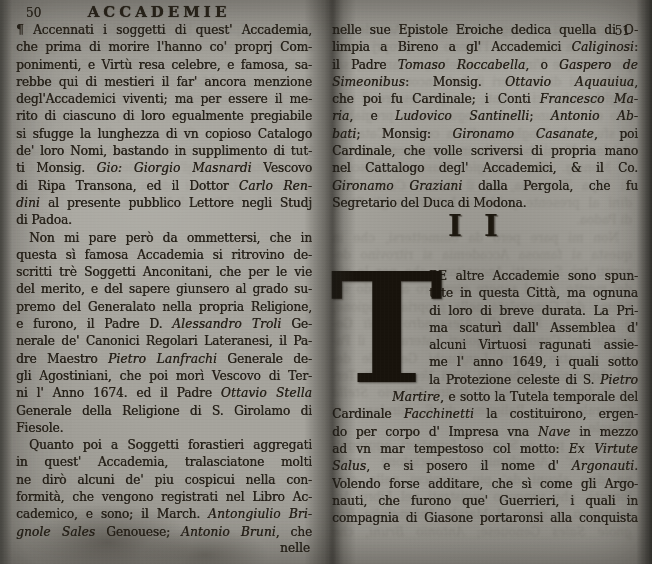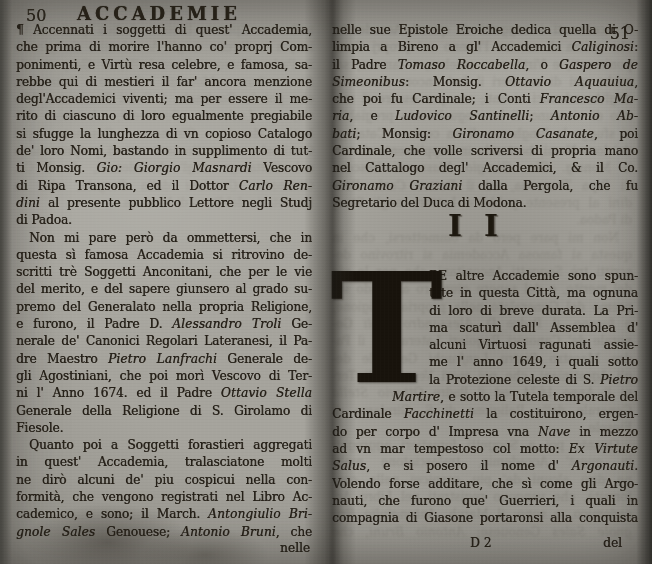--- a/index.html
+++ b/index.html
@@ -25,23 +25,23 @@
   .edge-right{position:absolute;right:0;top:0;width:16px;height:100%;
     background:linear-gradient(270deg,#2f2e2a,rgba(47,46,42,0));}
   .gutter{position:absolute;left:304px;top:0;width:52px;height:100%;
     background:linear-gradient(90deg, rgba(40,38,33,0) 0%, rgba(40,38,33,.45) 40%,
       rgba(28,26,22,.62) 55%, rgba(40,38,33,.25) 75%, rgba(40,38,33,0) 100%);}
   .page{position:absolute;top:0;height:100%;}
   .page-left{left:0;width:318px;}
   .page-right{left:318px;width:334px;}
 
   .runtitle{position:absolute;top:3px;left:50%;transform:translateX(-50%);
-    font-size:18px;font-weight:700;letter-spacing:4px;color:#262118;
+    font-size:15px;font-weight:700;letter-spacing:4px;color:#262118;
     text-shadow:0 0 .8px rgba(30,25,18,.9);white-space:nowrap;}
-  .pagenum{position:absolute;font-size:16px;color:#2a251c;text-shadow:0 0 .6px rgba(30,25,18,.8);}
+  .pagenum{position:absolute;font-size:12px;color:#2a251c;text-shadow:0 0 .6px rgba(30,25,18,.8);}
   .page-left .pagenum{left:26px;top:6px;}
   .page-right .pagenum{right:22px;top:24px;}
 
   .textblock{position:absolute;}
   .page-left .textblock{left:16px;top:22px;width:296px;}
   .tb-top{left:14px;top:22px;width:306px;}
   .tb-para{left:14px;top:268px;width:306px;}
 
   .line{height:17.3px;line-height:17.3px;max-height:17.3px;overflow:hidden;
     font-size:12.2px;letter-spacing:-.1px;color:#241f17;
@@ -180,23 +180,19 @@
 
     <div class="heading-ii">II</div>
 
     <div class="textblock tb-para">
       <span class="dropcap">T</span>
       <span class="dc-spacer-a"></span>
       <span class="dc-spacer-b"></span>
       <span><div class="line">RE altre Accademie sono spun-</div><div class="line">tate in questa Città, ma ognuna</div><div class="line">di loro di breve durata. La Pri-</div><div class="line">ma scaturì dall' Assemblea d'</div><div class="line">alcuni Virtuosi ragunati assie-</div><div class="line">me l' anno 1649, i quali sotto</div><div class="line">la Protezione celeste di S. <i>Pietro</i></div><div class="line"><i>Martire</i>, e sotto la Tutela temporale del Sig.</div><div class="line">Cardinale <i>Facchinetti</i> la costituirono, ergen-</div><div class="line">do per corpo d' Impresa vna <i>Nave</i> in mezzo</div><div class="line">ad vn mar tempestoso col motto: <i>Ex Virtute</i></div><div class="line"><i>Salus</i>, e si posero il nome d' <i>Argonauti</i>.</div><div class="line">Volendo forse additare, che sì come gli Argo-</div><div class="line">nauti, che furono que' Guerrieri, i quali in</div><div class="line">compagnia di Giasone portaronsi alla conquista</div></span>
     </div>
 
-    <div class="sigline">
-      <span class="sig">D 2</span>
-      <span class="catch-right">del</span>
-    </div>
   </div>
 
   <div class="gutter"></div>
   <div class="edge-left"></div>
   <div class="edge-right"></div>
   <div class="grain"></div>
 </div>
 
 </body></html>

